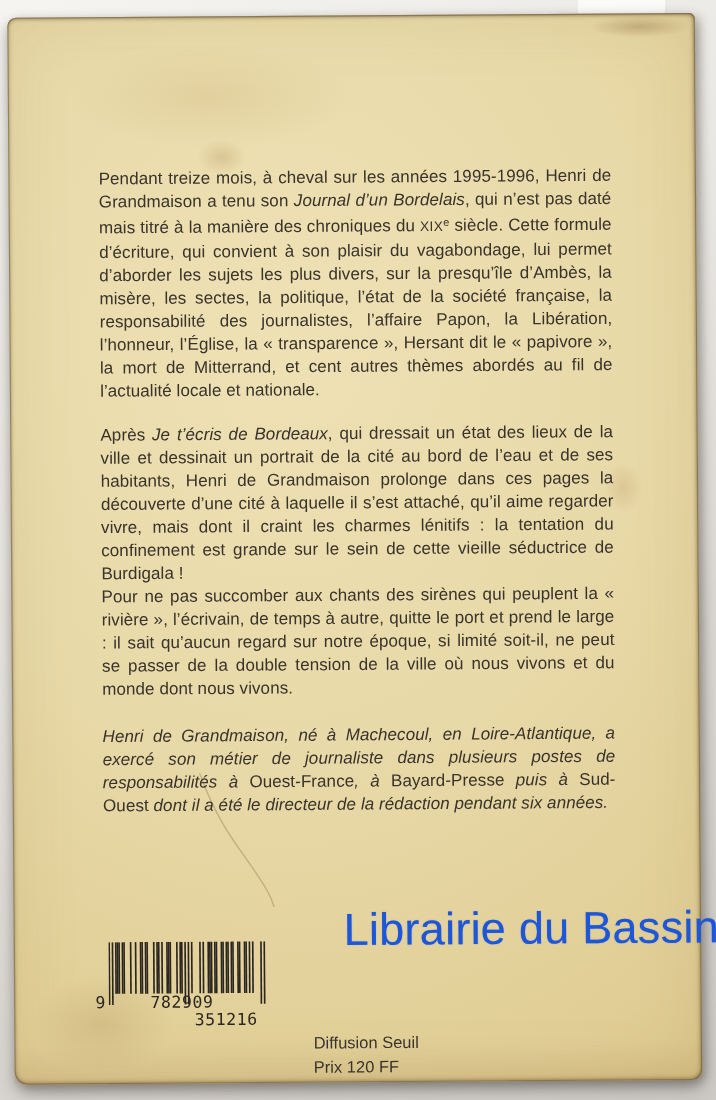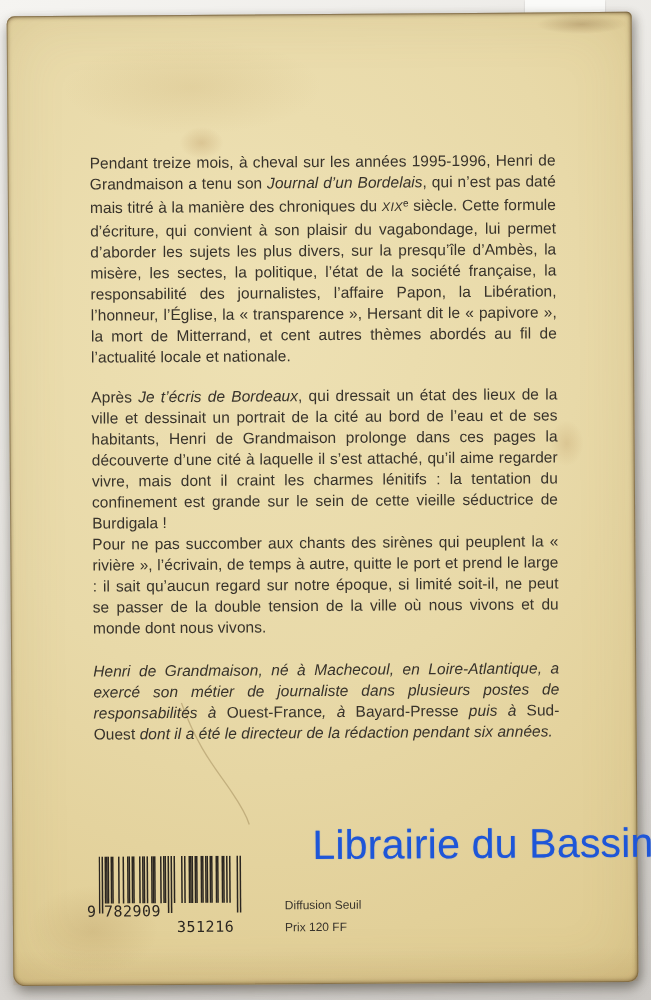--- a/index.html
+++ b/index.html
@@ -27,33 +27,33 @@
   .s5{left:530px;top:2px;width:90px;height:20px;border-radius:40%;background:radial-gradient(closest-side,rgba(110,75,35,.28),rgba(110,75,35,0));}
   .s6{left:0;top:935px;width:625px;height:34px;border-radius:0;background:linear-gradient(to bottom,rgba(150,110,55,0),rgba(150,110,55,.12));}
   .crease{position:absolute;left:0;top:0;width:625px;height:970px;pointer-events:none;}
   .cover-text{position:absolute;left:82px;top:137px;width:466px;
     color:#38332b;font-size:15.5px;line-height:21px;text-align:justify;letter-spacing:.05px;}
   .cover-text p{margin:0;}
   .p1{margin-bottom:19px !important;}
   .bio{margin-top:22px !important;font-style:italic;}
   .it{font-style:italic;}
   .upright{font-style:normal;}
-  .smallcaps{text-transform:uppercase;font-size:12.5px;letter-spacing:.3px;font-style:italic;}
+  .smallcaps{text-transform:uppercase;font-size:12.5px;letter-spacing:.3px;}
   .supe{font-size:10px;vertical-align:.45em;}
   .watermark{position:absolute;left:300px;top:811px;font-size:41px;line-height:1;
     color:#1e56d8;letter-spacing:.2px;white-space:nowrap;
     text-shadow:0 0 1px rgba(30,86,216,.55);}
   .barcode{position:absolute;left:74px;top:841px;width:162px;height:72px;}
   .barcode svg{position:absolute;left:12px;top:0;}
   .bdigit{position:absolute;top:46px;font-family:"DejaVu Sans Mono",monospace;
     font-size:15px;letter-spacing:.5px;color:#2b2620;}
   .bd0{left:0;}
-  .bd1{left:17px;}
+  .bd1{left:30px;padding-left:20px;}
   .bd2{left:90px;margin-top:16px;}
-  .publisher{position:absolute;left:272px;top:880px;color:#39342c;font-size:12px;line-height:22px;}
+  .publisher{position:absolute;left:272px;top:924px;color:#39342c;font-size:15px;line-height:22px;}
 </style>
 </head>
 <body>
 
 <div class="page">
   <div class="paper-tab"></div>
 
   <div class="book">
     <div class="stain s1"></div>
     <div class="stain s2"></div>

